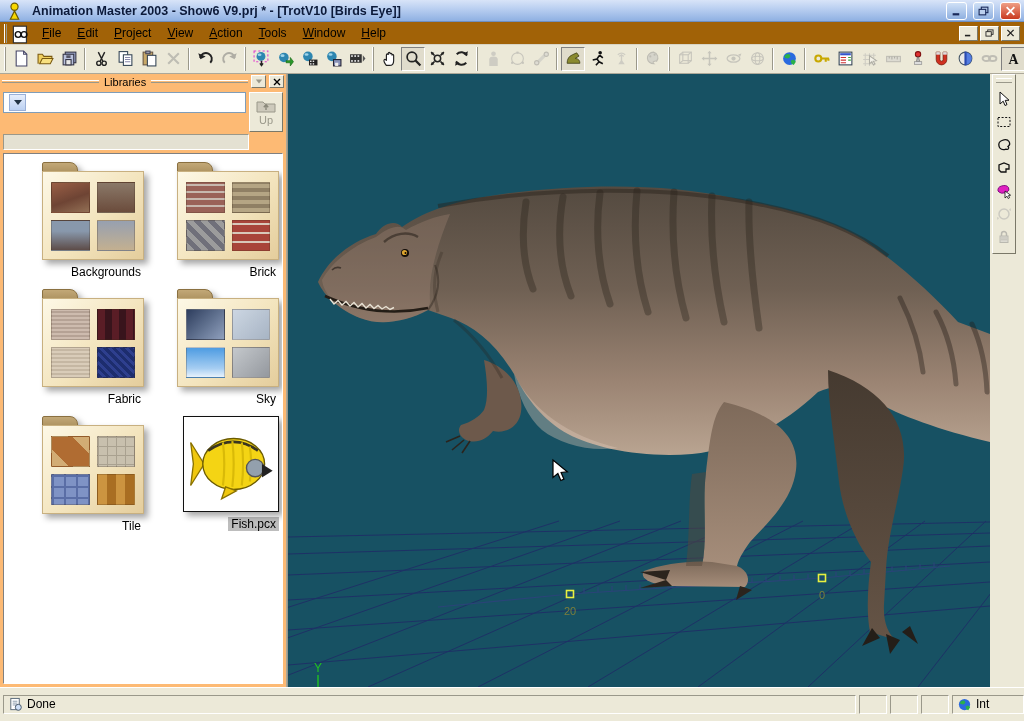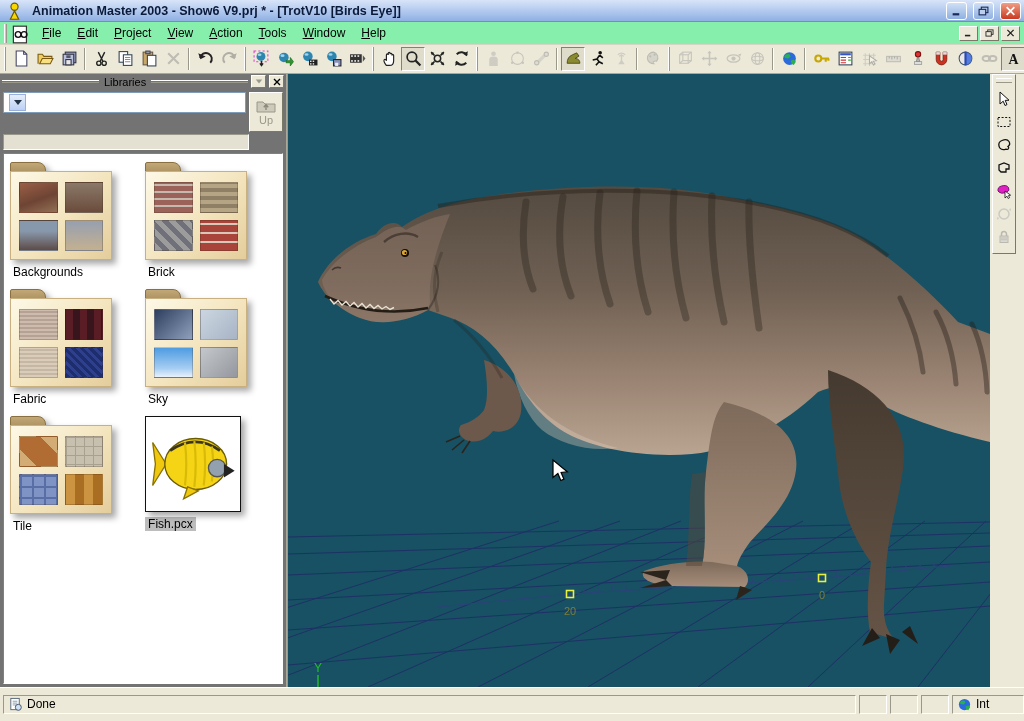--- a/index.html
+++ b/index.html
@@ -7,60 +7,60 @@
 body{font-family:"Liberation Sans",sans-serif;font-size:12px;background:#ece9d8;color:#000;display:flex;flex-direction:column}
 
 .titlebar{height:25px;display:flex;align-items:center;gap:4px;padding:0 3px 0 5px;
  background:linear-gradient(180deg,#d8e4f8 0%,#b7cdf0 45%,#8fb0e2 100%);border-bottom:1px solid #6f8fc0}
 .titletext{font-weight:bold;font-size:12.5px;color:#0c1a3a;flex:1;white-space:nowrap;overflow:hidden}
 .wbtn{width:21px;height:18px;border:1px solid #fff;border-radius:3px;margin-left:2px;
  background:linear-gradient(#cfe0f6,#8fb0e0);display:flex;align-items:center;justify-content:center}
 .wbtn.close{background:linear-gradient(#ef9f86,#c93a20)}
 .wbtn svg{width:11px;height:10px}
 
-.menubar{height:25px;background:#86efac;display:flex;align-items:center;padding:0 2px;border-bottom:1px solid #d8d4c4}
+.menubar{height:25px;background:#a16207;display:flex;align-items:center;padding:0 2px;border-bottom:1px solid #d8d4c4}
 .vgrip{width:3px;height:19px;border-left:1px solid #fff;border-right:1px solid #9a988a;margin:0 4px 0 2px}
 .appicon{width:19px;height:17px;margin-right:4px}
 .mitem{padding:3px 8px;cursor:default}
 .mitem .ul{text-decoration:underline}
 .mdictl{margin-left:auto;display:flex;gap:2px;padding-right:2px}
 .mdib{width:19px;height:15px;background:#ece9d8;border:1px solid;border-color:#fff #7a7868 #7a7868 #fff;
  display:flex;align-items:center;justify-content:center}
 .mdib svg{width:9px;height:8px}
 
 .toolbar{height:32px;background:#ece9d8;display:flex;align-items:center;padding:0 1px;border-bottom:1px solid #aca899;overflow:hidden}
 .grip{width:7px;height:24px;border-left:1px solid #fff;border-right:1px solid #9a988a;
  box-shadow:inset -3px 0 0 #ece9d8,inset -4px 0 0 #fff,inset -5px 0 0 #9a988a;margin:0 3px}
 .tsep{width:2px;height:22px;border-left:1px solid #9a988a;border-right:1px solid #fff;margin:0 3px}
 .tbtn{width:24px;height:24px;display:flex;align-items:center;justify-content:center;border:1px solid transparent;flex:0 0 auto}
 .tbtn svg{width:17px;height:17px}
 .tbtn.pressed{border-color:#808080 #fff #fff #808080;background:#e0dccc}
 .tbtn.dis{opacity:.45;filter:grayscale(1)}
 
 .main{display:flex;height:613px}
 
-.libs{width:288px;background:#737373;display:flex;flex-direction:column;border-right:1px solid #aca899}
+.libs{width:288px;background:#fdba74;display:flex;flex-direction:column;border-right:1px solid #aca899}
 .libhead{height:16px;display:flex;align-items:center;padding:1px 2px;gap:3px}
 .hline{flex:1;height:3px;border-top:1px solid #fff;border-bottom:1px solid #9a988a}
 .libtitle{font-size:11px;padding:0 2px}
 .hbtn{width:15px;height:13px;background:#ece9d8;border:1px solid;border-color:#fff #7a7868 #7a7868 #fff;
  display:flex;align-items:center;justify-content:center;font-size:9px}
 .librow{display:flex;padding:2px 3px 0 3px;gap:3px}
 .combo{flex:1;height:21px;background:#fff;border:1px solid #7f9db9;display:flex;align-items:center;padding-left:4px}
 .combo .cbtxt{flex:1;font-size:12px}
 .cbtn{width:17px;height:17px;margin:1px;background:linear-gradient(#e6eefc,#bcd1f2);border:1px solid #9ab0d8;
  display:flex;align-items:center;justify-content:center}
 .arrowdn{width:0;height:0;border-left:4px solid transparent;border-right:4px solid transparent;border-top:5px solid #234}
 .upbtn{width:34px;height:40px;background:#ece9d8;border:1px solid;border-color:#fff #7a7868 #7a7868 #fff;
  display:flex;flex-direction:column;align-items:center;justify-content:center;color:#9a988a;font-size:11px}
 .upbtn svg{width:22px;height:16px}
 .pathfield{height:16px;margin:2px 37px 2px 3px;background:#e4e1d2;border:1px solid;border-color:#9a988a #fff #fff #9a988a}
 .liblist{flex:1;margin:1px 3px 3px 3px;background:#fff;border:1px solid;border-color:#808080 #fff #fff #808080;
  display:grid;grid-template-columns:1fr 1fr;align-content:start;padding:8px 2px 0 6px;row-gap:10px;overflow:hidden}
-.libitem{display:flex;flex-direction:column;align-items:flex-start;width:134px}
+.libitem{display:flex;flex-direction:column;align-items:flex-end;width:134px}
 .folder{position:relative;width:102px;height:98px;filter:drop-shadow(4px 4px 3px rgba(0,0,0,.35))}
 .ftab{position:absolute;top:0;left:0;width:36px;height:13px;background:linear-gradient(#c2a877,#a98e5c);
  border:1px solid #8a7040;border-radius:2px 8px 0 0}
 .fbody{position:absolute;top:9px;left:0;right:0;bottom:0;background:linear-gradient(135deg,#fdf8e6,#f3e4bd 55%,#e4cd9c);
  border:1px solid #c8b080}
 .thumbs{position:absolute;inset:10px 8px 8px 8px;display:grid;grid-template-columns:1fr 1fr;gap:7px}
 .th{border:1px solid rgba(60,40,20,.25)}
 .imgfile{width:96px;height:96px;background:#fff;border:1px solid #111;filter:drop-shadow(4px 4px 3px rgba(0,0,0,.35));
  display:flex;align-items:center;justify-content:center}
 .imgfile svg{width:86px;height:76px}

